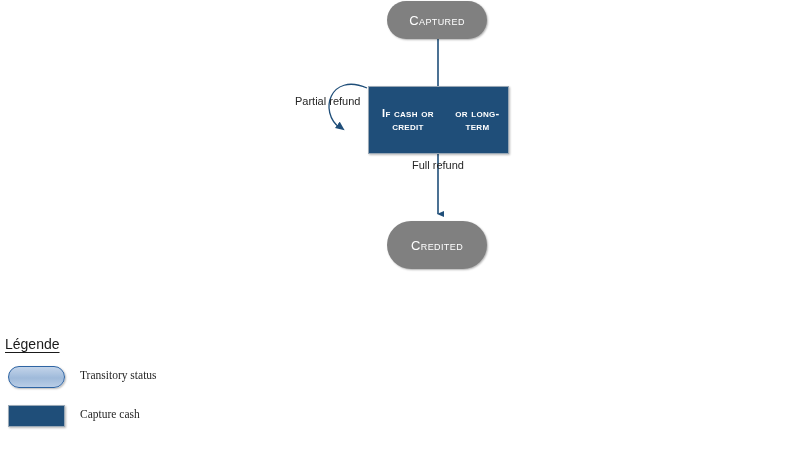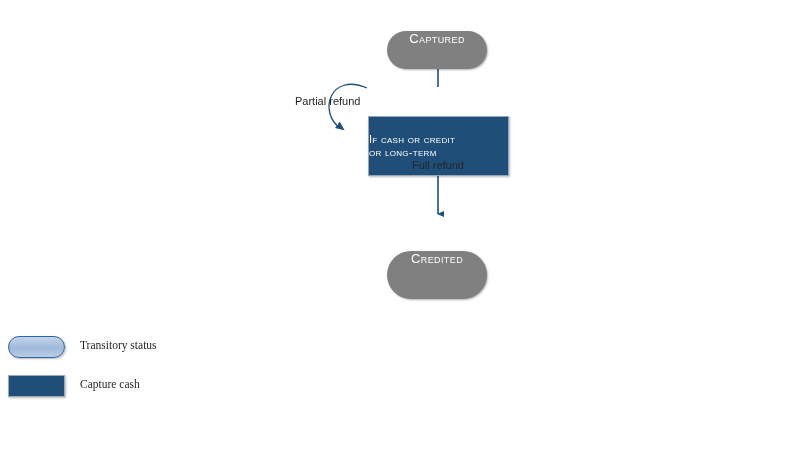--- a/index.html
+++ b/index.html
@@ -19,25 +19,24 @@
     position: absolute;
     left: 0; top: 0;
     width: 792px;
     height: 458px;
   }
 
   
   .node {
     position: absolute;
     display: flex;
-    align-items: flex-start;
+    align-items: center;
     justify-content: center;
     box-sizing: border-box;
     text-align: center;
-    margin-top: 30px;
   }
 
   .node-final {
     background: #808080;
     border-radius: 999px;
     color: #ffffff;
     font-variant: small-caps;
     font-size: 13px;
     letter-spacing: 0.4px;
     box-shadow: 1px 1px 2px rgba(0,0,0,0.30);
@@ -65,22 +64,23 @@
     left: 387px;
     top: 221px;
     width: 100px;
     height: 48px;
   }
 
   #node-capture-mode {
     left: 368px;
     top: 86px;
     width: 141px;
-    height: 60px;
-    flex-direction: column;
+    height: 68px;
+    flex-direction: row;
+    font-weight: bold;
   }
 
   
   .edge-label {
     position: absolute;
     font-size: 11px;
     color: #262626;
     white-space: nowrap;
   }
 
@@ -188,20 +188,21 @@
 
   <div class="node node-final" id="node-credited">
     <span>Credited</span>
   </div>
 
   <div class="edge-label" id="label-partial-refund">Partial refund</div>
 
   <div class="edge-label" id="label-full-refund">Full refund</div>
 
   <div id="legend">
+    <div id="legend-title">Légende</div>
 
     <div class="legend-row">
       <div class="legend-swatch swatch-transitory"></div>
       <div class="legend-label">Transitory status</div>
     </div>
 
 
     <div class="legend-row">
       <div class="legend-swatch swatch-capture"></div>
       <div class="legend-label">Capture cash</div>

